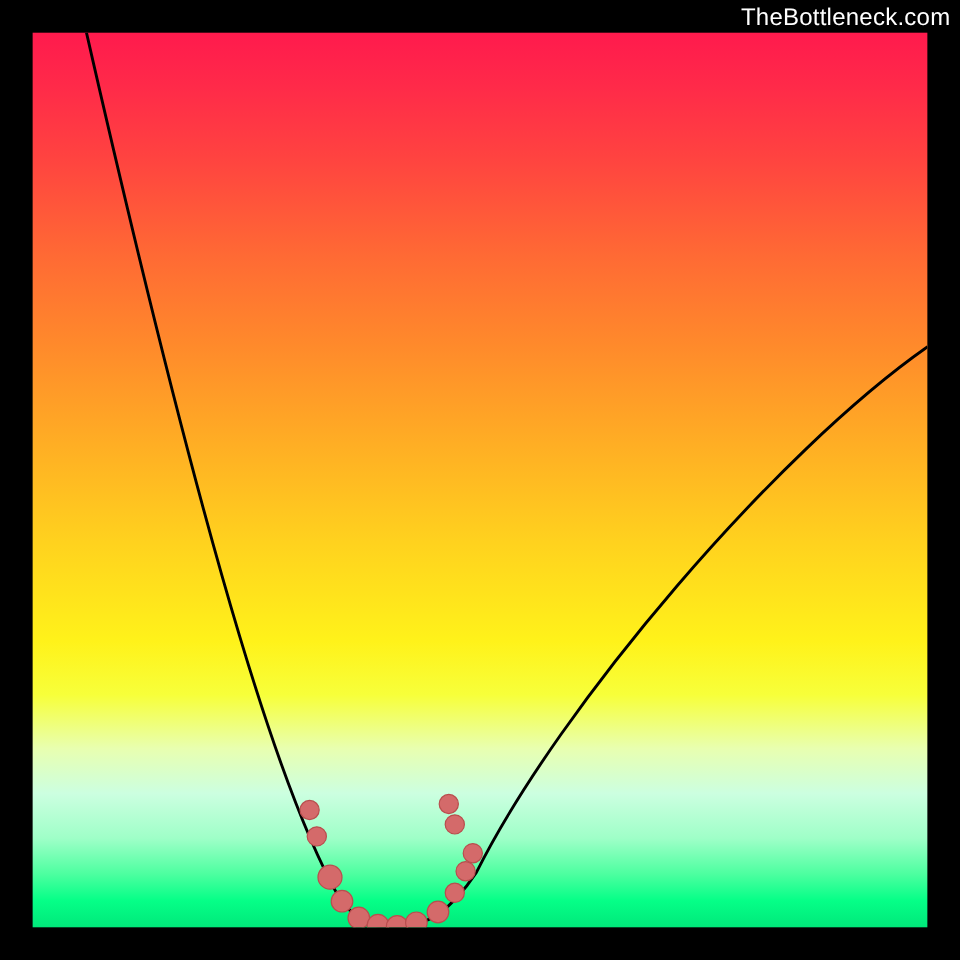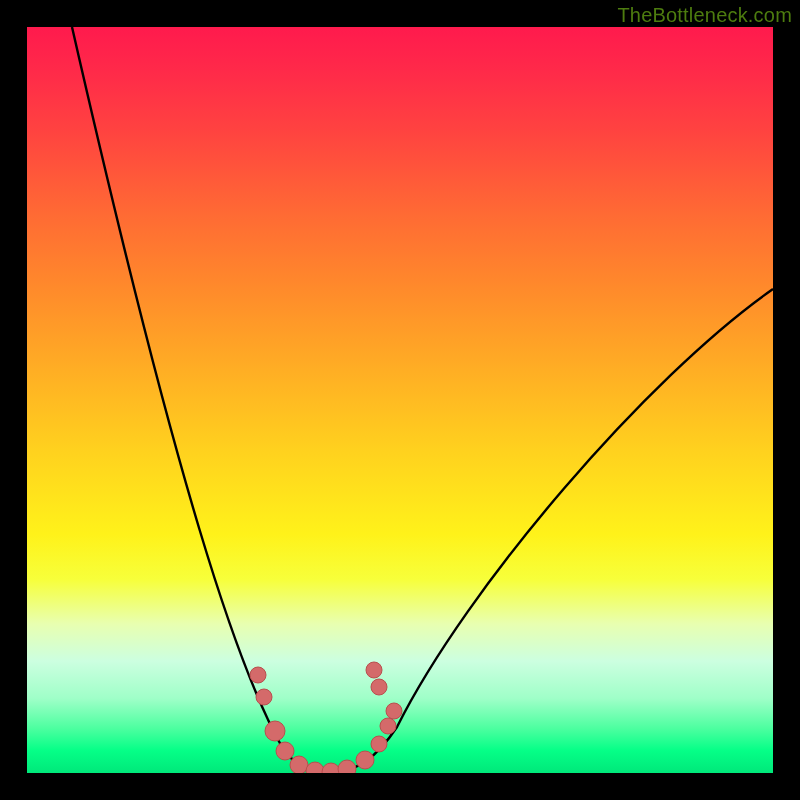--- a/index.html
+++ b/index.html
@@ -37,21 +37,21 @@
       #9fffc8 90%,
       #4dffa0 94%,
       #05ff87 97%,
       #00e87a 100%
     );
   }
   .attrib {
     position: absolute;
     top: 4px;
     right: 8px;
-    color: #4d7c0f;
+    color: #ffffff;
     font-size: 20px;
     letter-spacing: 0.2px;
     user-select: none;
   }
   svg.curves {
     position: absolute;
     inset: 0;
   }
 </style>
 </head>

